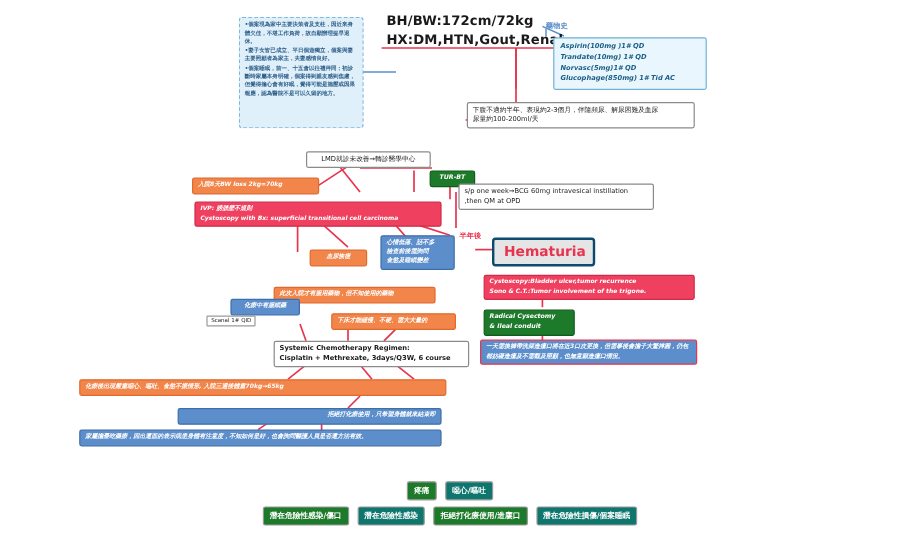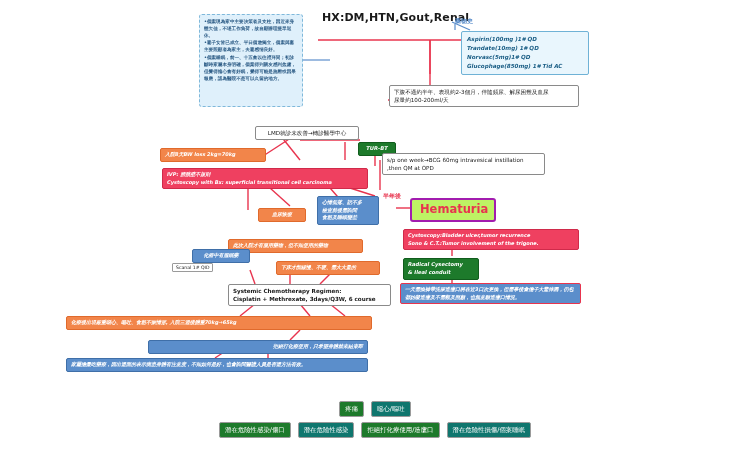--- a/index.html
+++ b/index.html
@@ -40,31 +40,31 @@
     background:#dff0fb;border:1px dashed #7fb8da;border-radius:3px;
     color:#2e5d87;padding:3px 4px;font-size:4.6px;line-height:1.55;
     font-weight:bold;
   }
   .medbox{
     background:#e9f6fd;border:1px solid #6fb2d6;border-radius:2px;
     color:#1c5f86;padding:3px 5px;font-size:5.6px;line-height:1.6;
     font-weight:bold;font-style:italic;
   }
   .yellowbox{
-    background:#bef264;border:2px solid #a21caf;border-radius:3px;
+    background:#e5e5e5;border:2px solid #0c4a6e;border-radius:3px;
     color:#e8344e;padding:3px 8px;font-size:11.5px;line-height:1.2;
     font-weight:bold;text-align:center;
   }
   .headtext{
     color:#1a1a1a;font-size:11px;line-height:1.45;font-weight:bold;
     letter-spacing:.1px;
   }
   .tag{
     display:inline-block;box-sizing:border-box;border-radius:2px;
-    font-size:6.4px;font-weight:normal;color:#ffffff;
+    font-size:6.4px;font-weight:bold;color:#ffffff;
     padding:3px 5px;line-height:1.25;text-align:right;white-space:nowrap;
   }
   .tag-green{background:#1d7a2b;border:1px solid #9a9a9a;}
   .tag-orange{background:#0f766e;border:1px solid #9a9a9a;}
   .tag-blue{background:#4f82c2;border:1px solid #9a9a9a;}
   .tagrow{position:absolute;display:flex;gap:7px;justify-content:center;width:100%;left:0;}
   .lbl{
     position:absolute;font-size:6px;color:#2b2b2b;font-weight:bold;
   }
   .smallnote{
@@ -113,20 +113,21 @@
       <path d="M452 22 L 470 30"></path>
       <path d="M455 24 L 455 30"></path>
     </g>
     <g stroke="#9aa3ab" stroke-width="0.9" fill="none">
       <path d="M196 258 L 208 252"></path>
       <path d="M226 258 L 226 250"></path>
     </g>
   </svg>
 
   <div class="node headtext" style="left:322px;top:10px;width:240px;">
+    <div>BH/BW:172cm/72kg</div>
     <div>HX:DM,HTN,Gout,Renal</div>
   </div>
 
   <div class="node bluesoft" style="left:199px;top:14px;width:104px;height:93px;white-space:pre-line;overflow:hidden;">•個案現為家中主要決策者及支柱，因近來身體欠佳，不堪工作負荷，故自願辦理提早退休。
 •妻子女皆已成立、平日個遊獨立，個案與妻主要照顧者為家主，夫妻感情良好。
 •個案睡眠，前一、十五會以往禮拜同；初診斷時家屬本身明確，個案得到親友感到焦慮，但覺得擔心會有好眠，覺得可能是施壓或因果報應，認為醫院不是可以久留的地方。</div>
 
   <div class="lbl" style="left:455px;top:17px;color:#5b8ecb;">藥物史</div>
 
   <div class="node medbox" style="left:461px;top:31px;width:128px;">

